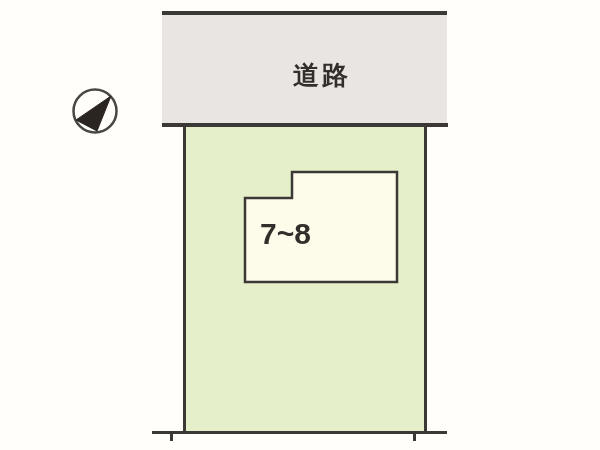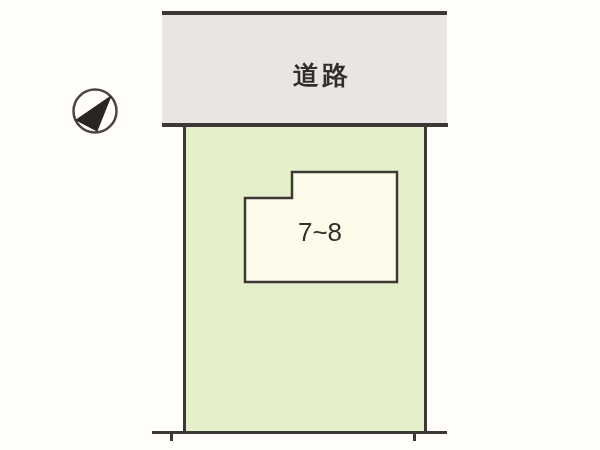--- a/index.html
+++ b/index.html
@@ -62,23 +62,23 @@
     left:240px; top:167px; width:162px; height:120px;
   }
   .building-shape{
     fill:var(--building-fill);
     stroke:var(--line);
     stroke-width:2.5;
     stroke-linejoin:miter;
   }
   .building-label{
     left:260px; top:217px; width:120px;
-    text-align:center;
-    font-size:26px;
-    font-weight:normal;
+    text-align:left;
+    font-size:30px;
+    font-weight:bold;
     color:var(--text);
   }
   .compass-svg{
     left:70px; top:86px; width:50px; height:50px;
   }
   .compass-ring{
     fill:none;
     stroke:#4a4643;
     stroke-width:2.5;
   }

